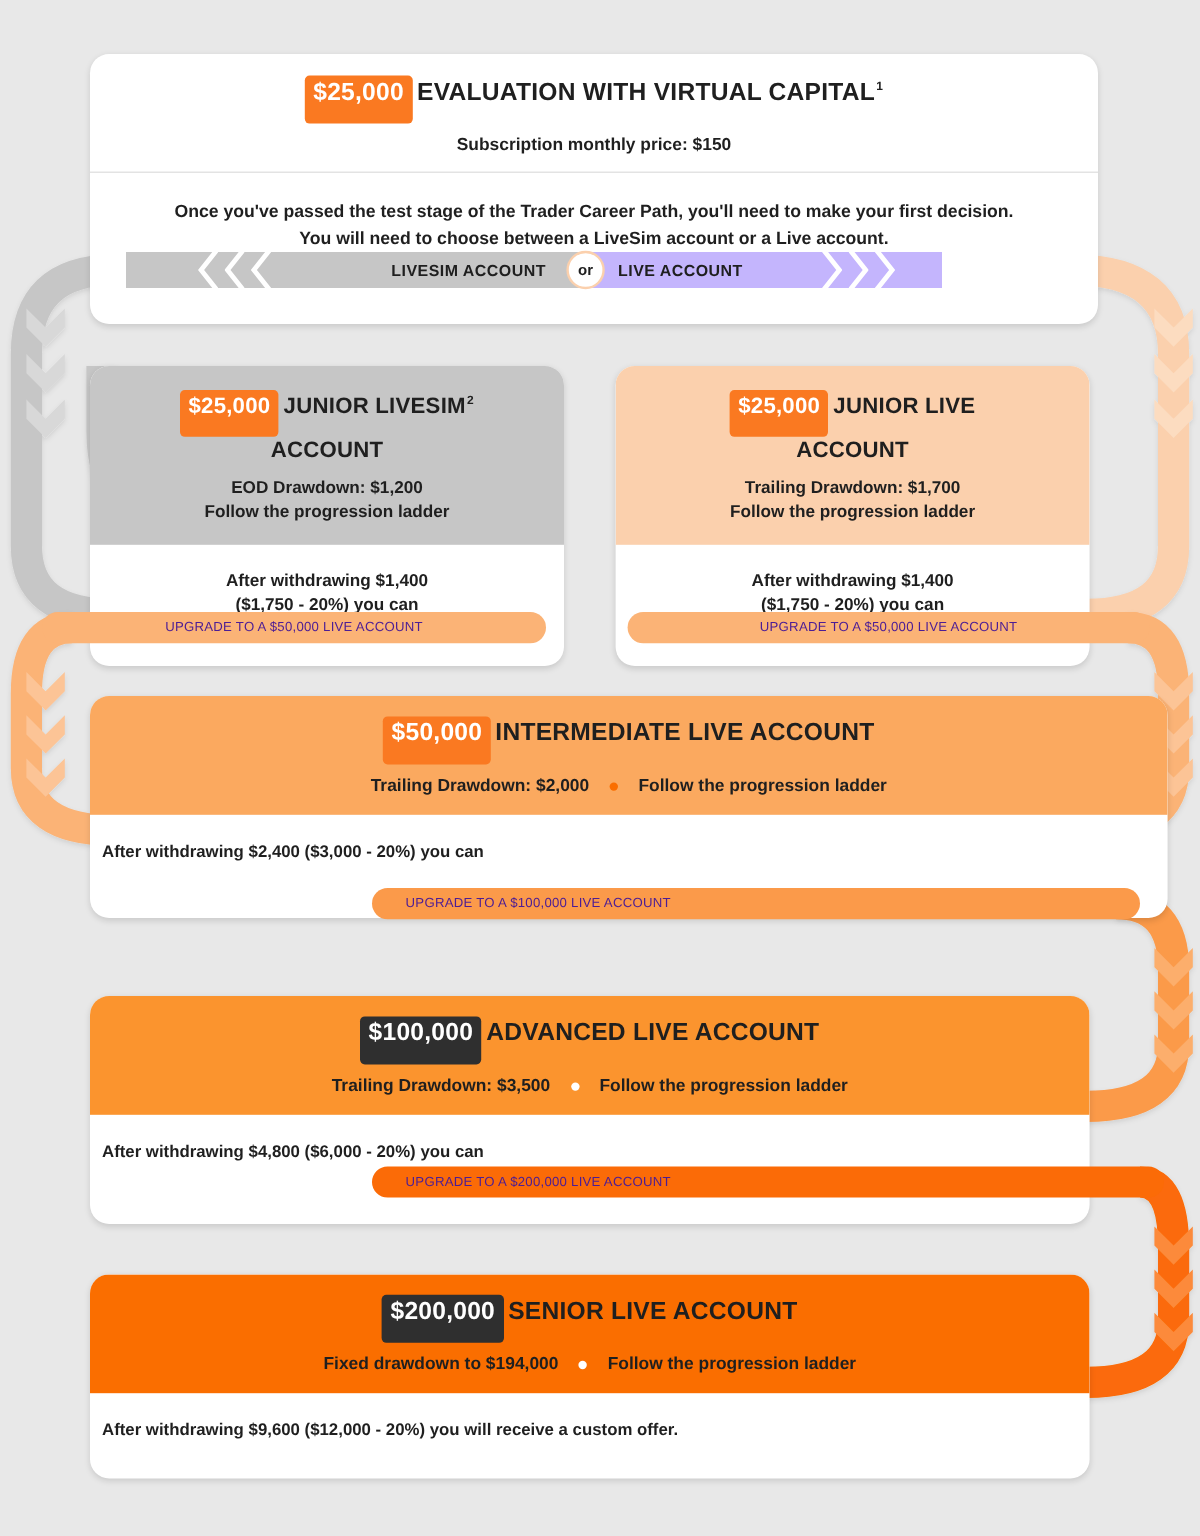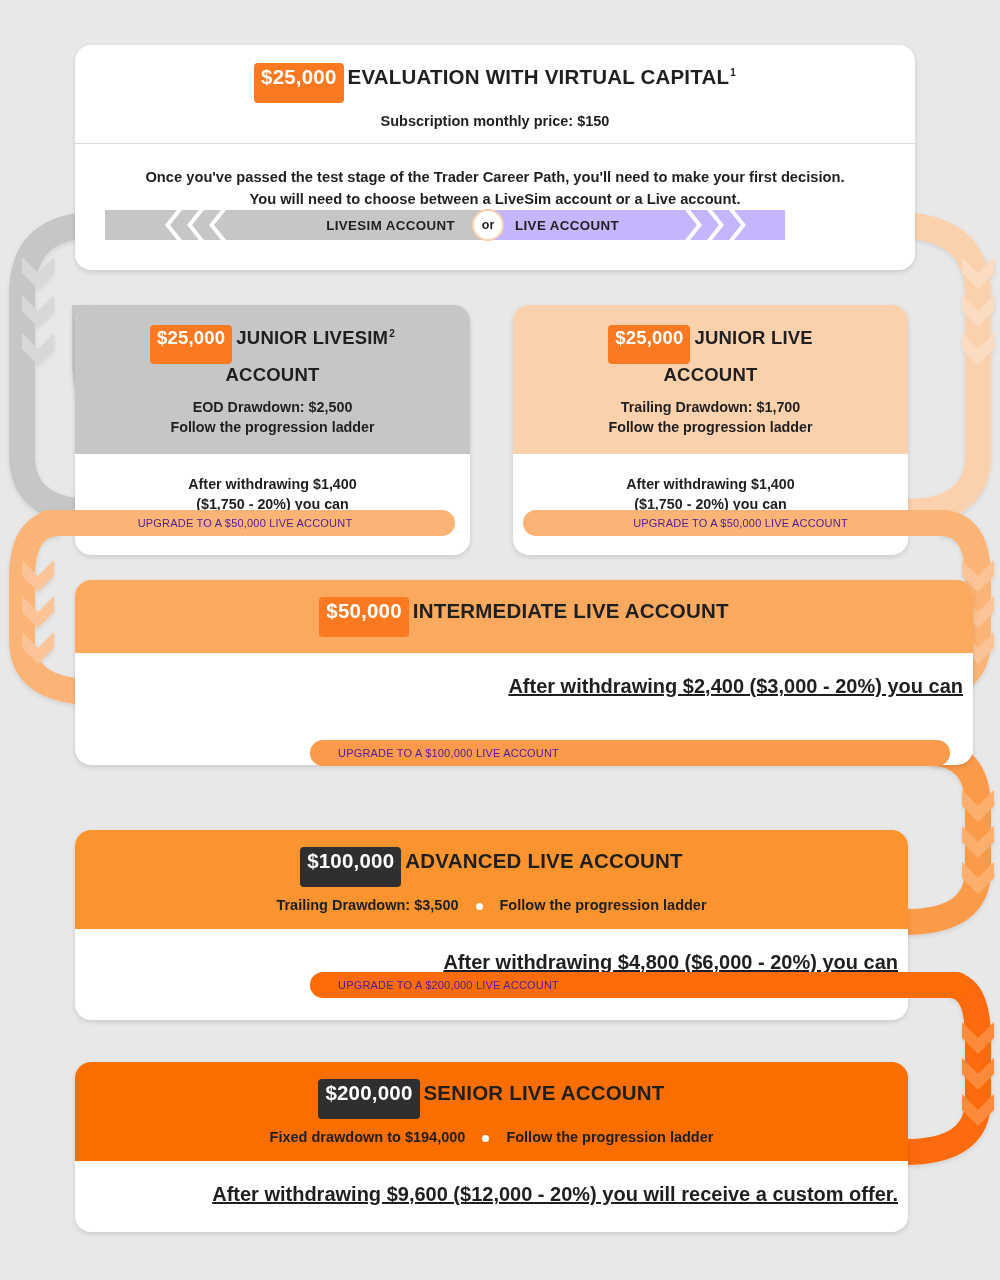--- a/index.html
+++ b/index.html
@@ -211,24 +211,23 @@
     width: 7px;
     height: 7px;
     border-radius: 50%;
     background: #fa6e00;
     margin: 0 17px;
     vertical-align: middle;
   }
   .dot-sep.light { background: #ffffff; }
   .tier-body {
     padding: 22px 10px 0;
-    text-align: right;
-    font-size: 20px;
-    font-weight: bold;
-    text-decoration: underline;
+    text-align: left;
+    font-size: 14px;
+    font-weight: bold;
   }
 </style>
 </head>
 <body>
 
 <div id="stage">
 
   <svg id="connector-layer" viewBox="0 0 1000 1280">
     <defs>
       <filter id="softshadow" x="-20%" y="-20%" width="150%" height="150%">
@@ -325,21 +324,21 @@
   <div id="or-circle">or</div>
 
   <div class="card" id="junior-livesim">
     <div class="card-inner">
       <div class="jr-head gray">
         <div class="jr-title">
           <span class="badge">$25,000</span><span>JUNIOR LIVESIM</span><sup class="mark">2</sup><br>
           <span>ACCOUNT</span>
         </div>
         <div class="jr-meta">
-          <div>EOD Drawdown: $2,500</div>
+          <div>EOD Drawdown: $1,200</div>
           <div>Follow the progression ladder</div>
         </div>
       </div>
       <div class="jr-body">
         <div>After withdrawing $1,400</div>
         <div>($1,750 - 20%) you can</div>
       </div>
     </div>
   </div>
   <div class="upgrade-pill" id="pill-livesim">UPGRADE TO A $50,000 LIVE ACCOUNT</div>
@@ -363,20 +362,23 @@
     </div>
   </div>
   <div class="upgrade-pill" id="pill-live">UPGRADE TO A $50,000 LIVE ACCOUNT</div>
 
   <div class="card" id="inter-card">
     <div class="card-inner">
       <div class="tier-head inter">
         <div class="tier-title">
           <span class="badge">$50,000</span><span>INTERMEDIATE LIVE ACCOUNT</span>
         </div>
+        <div class="tier-meta">
+          <span>Trailing Drawdown: $2,000</span><span class="dot-sep"></span><span>Follow the progression ladder</span>
+        </div>
       </div>
       <div class="tier-body">After withdrawing $2,400 ($3,000 - 20%) you can</div>
     </div>
   </div>
   <div class="upgrade-pill" id="pill-inter">UPGRADE TO A $100,000 LIVE ACCOUNT</div>
 
   <div class="card" id="adv-card">
     <div class="card-inner">
       <div class="tier-head adv">
         <div class="tier-title">

